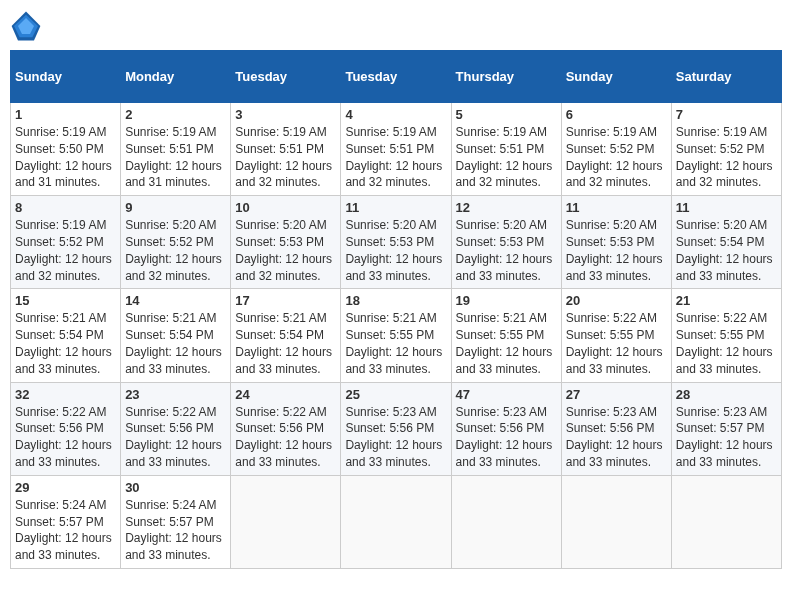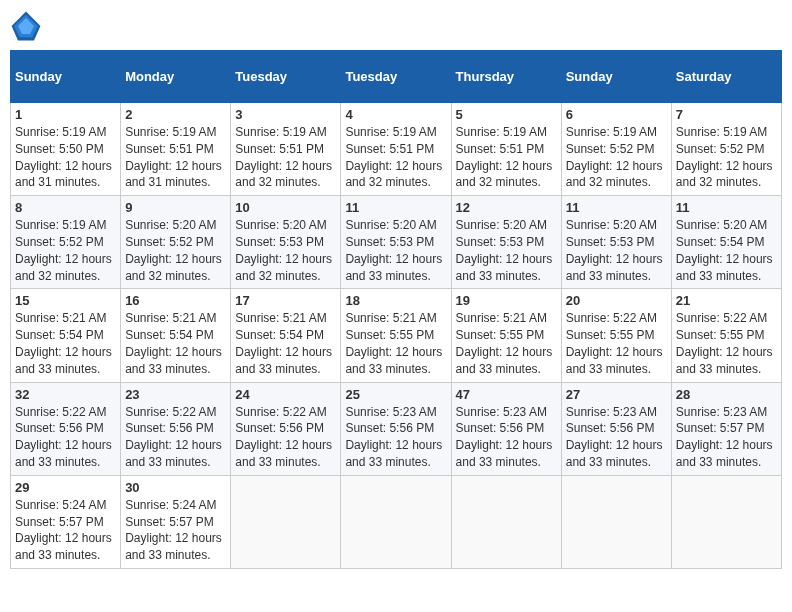--- a/index.html
+++ b/index.html
@@ -234,21 +234,21 @@
       </tr>
       <tr>
         <td>
           <span class="day-number">15</span>
           <div class="day-info" style="white-space: pre-line;">Sunrise: 5:21 AM
 Sunset: 5:54 PM
 Daylight: 12 hours
 and 33 minutes.</div>
         </td>
         <td>
-          <span class="day-number">16</span>
+          <span class="day-number">14</span>
           <div class="day-info" style="white-space: pre-line;">Sunrise: 5:21 AM
 Sunset: 5:54 PM
 Daylight: 12 hours
 and 33 minutes.</div>
         </td>
         <td>
           <span class="day-number">17</span>
           <div class="day-info" style="white-space: pre-line;">Sunrise: 5:21 AM
 Sunset: 5:54 PM
 Daylight: 12 hours

